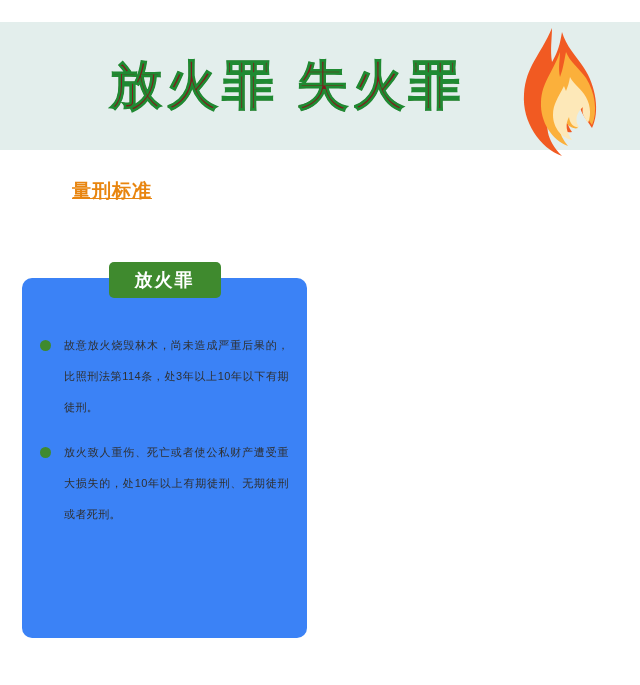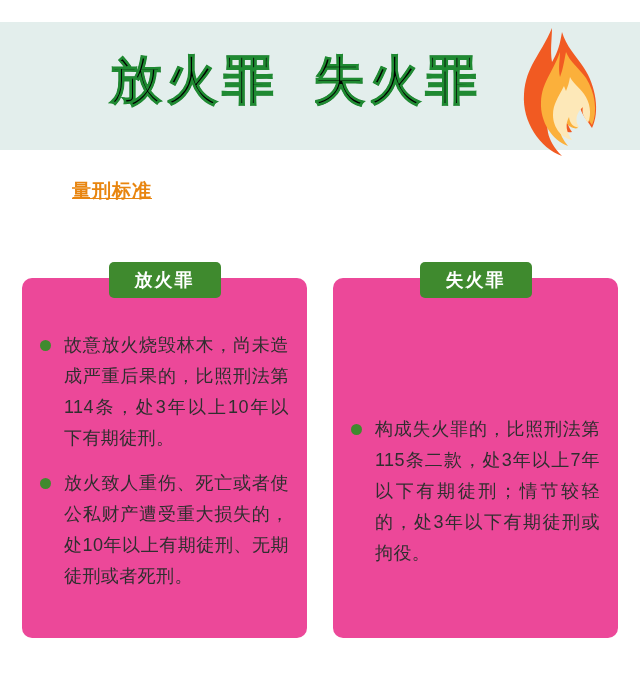--- a/index.html
+++ b/index.html
@@ -30,23 +30,23 @@
     height: 128px;
     background: #e3eeec;
   }
   .header-title {
     position: absolute;
     left: 110px;
     top: 52px;
     font-size: 52px;
     line-height: 66px;
     font-weight: bold;
-    color: #000000;
+    color: #7f1d1d;
     letter-spacing: 4px;
-    font-family: Liberation Mono, monospace;
+    font-family: Liberation Sans, sans-serif;
     white-space: nowrap;
     -webkit-text-stroke: 1px #1f8a32;
   }
 
   
   .flame-wrap {
     position: absolute;
     left: 500px;
     top: 22px;
     width: 120px;
@@ -79,21 +79,21 @@
     left: 22px;
     top: 278px;
     width: 596px;
     display: flex;
     gap: 26px;
   }
   .card {
     position: relative;
     width: 285px;
     min-height: 360px;
-    background: #ec4899;
+    background: #3b82f6;
     border-radius: 10px;
     padding: 52px 18px 24px 18px;
     box-sizing: border-box;
   }
   .card-tab {
     position: absolute;
     left: 50%;
     top: -16px;
     transform: translateX(-50%);
     background: #3f8a2e;
@@ -107,21 +107,21 @@
   }
   .bullet-list {
     margin: 0;
     padding: 0;
     list-style: none;
   }
   .bullet-item {
     position: relative;
     padding-left: 24px;
     margin-bottom: 14px;
-    font-size: 18px;
+    font-size: 11px;
     line-height: 31px;
     color: #2f2f2f;
     text-align: justify;
     letter-spacing: 0.4px;
   }
   .bullet-item:last-child {
     margin-bottom: 0;
   }
   .bullet-dot {
     position: absolute;
@@ -174,26 +174,17 @@
           <span class="bullet-dot"></span>
           <span>故意放火烧毁林木，尚未造成严重后果的，比照刑法第114条，处3年以上10年以下有期徒刑。</span>
         </li>
         <li class="bullet-item">
           <span class="bullet-dot"></span>
           <span>放火致人重伤、死亡或者使公私财产遭受重大损失的，处10年以上有期徒刑、无期徒刑或者死刑。</span>
         </li>
       </ul>
     </div>
 
-    <div class="card card-right">
-      <div class="card-tab">失火罪</div>
-      <ul class="bullet-list">
-        <li class="bullet-item">
-          <span class="bullet-dot"></span>
-          <span>构成失火罪的，比照刑法第115条二款，处3年以上7年以下有期徒刑；情节较轻的，处3年以下有期徒刑或拘役。</span>
-        </li>
-      </ul>
-    </div>
 
   </div>
 
   <div class="bottom-space"></div>
 </div>
 
 </body></html>

